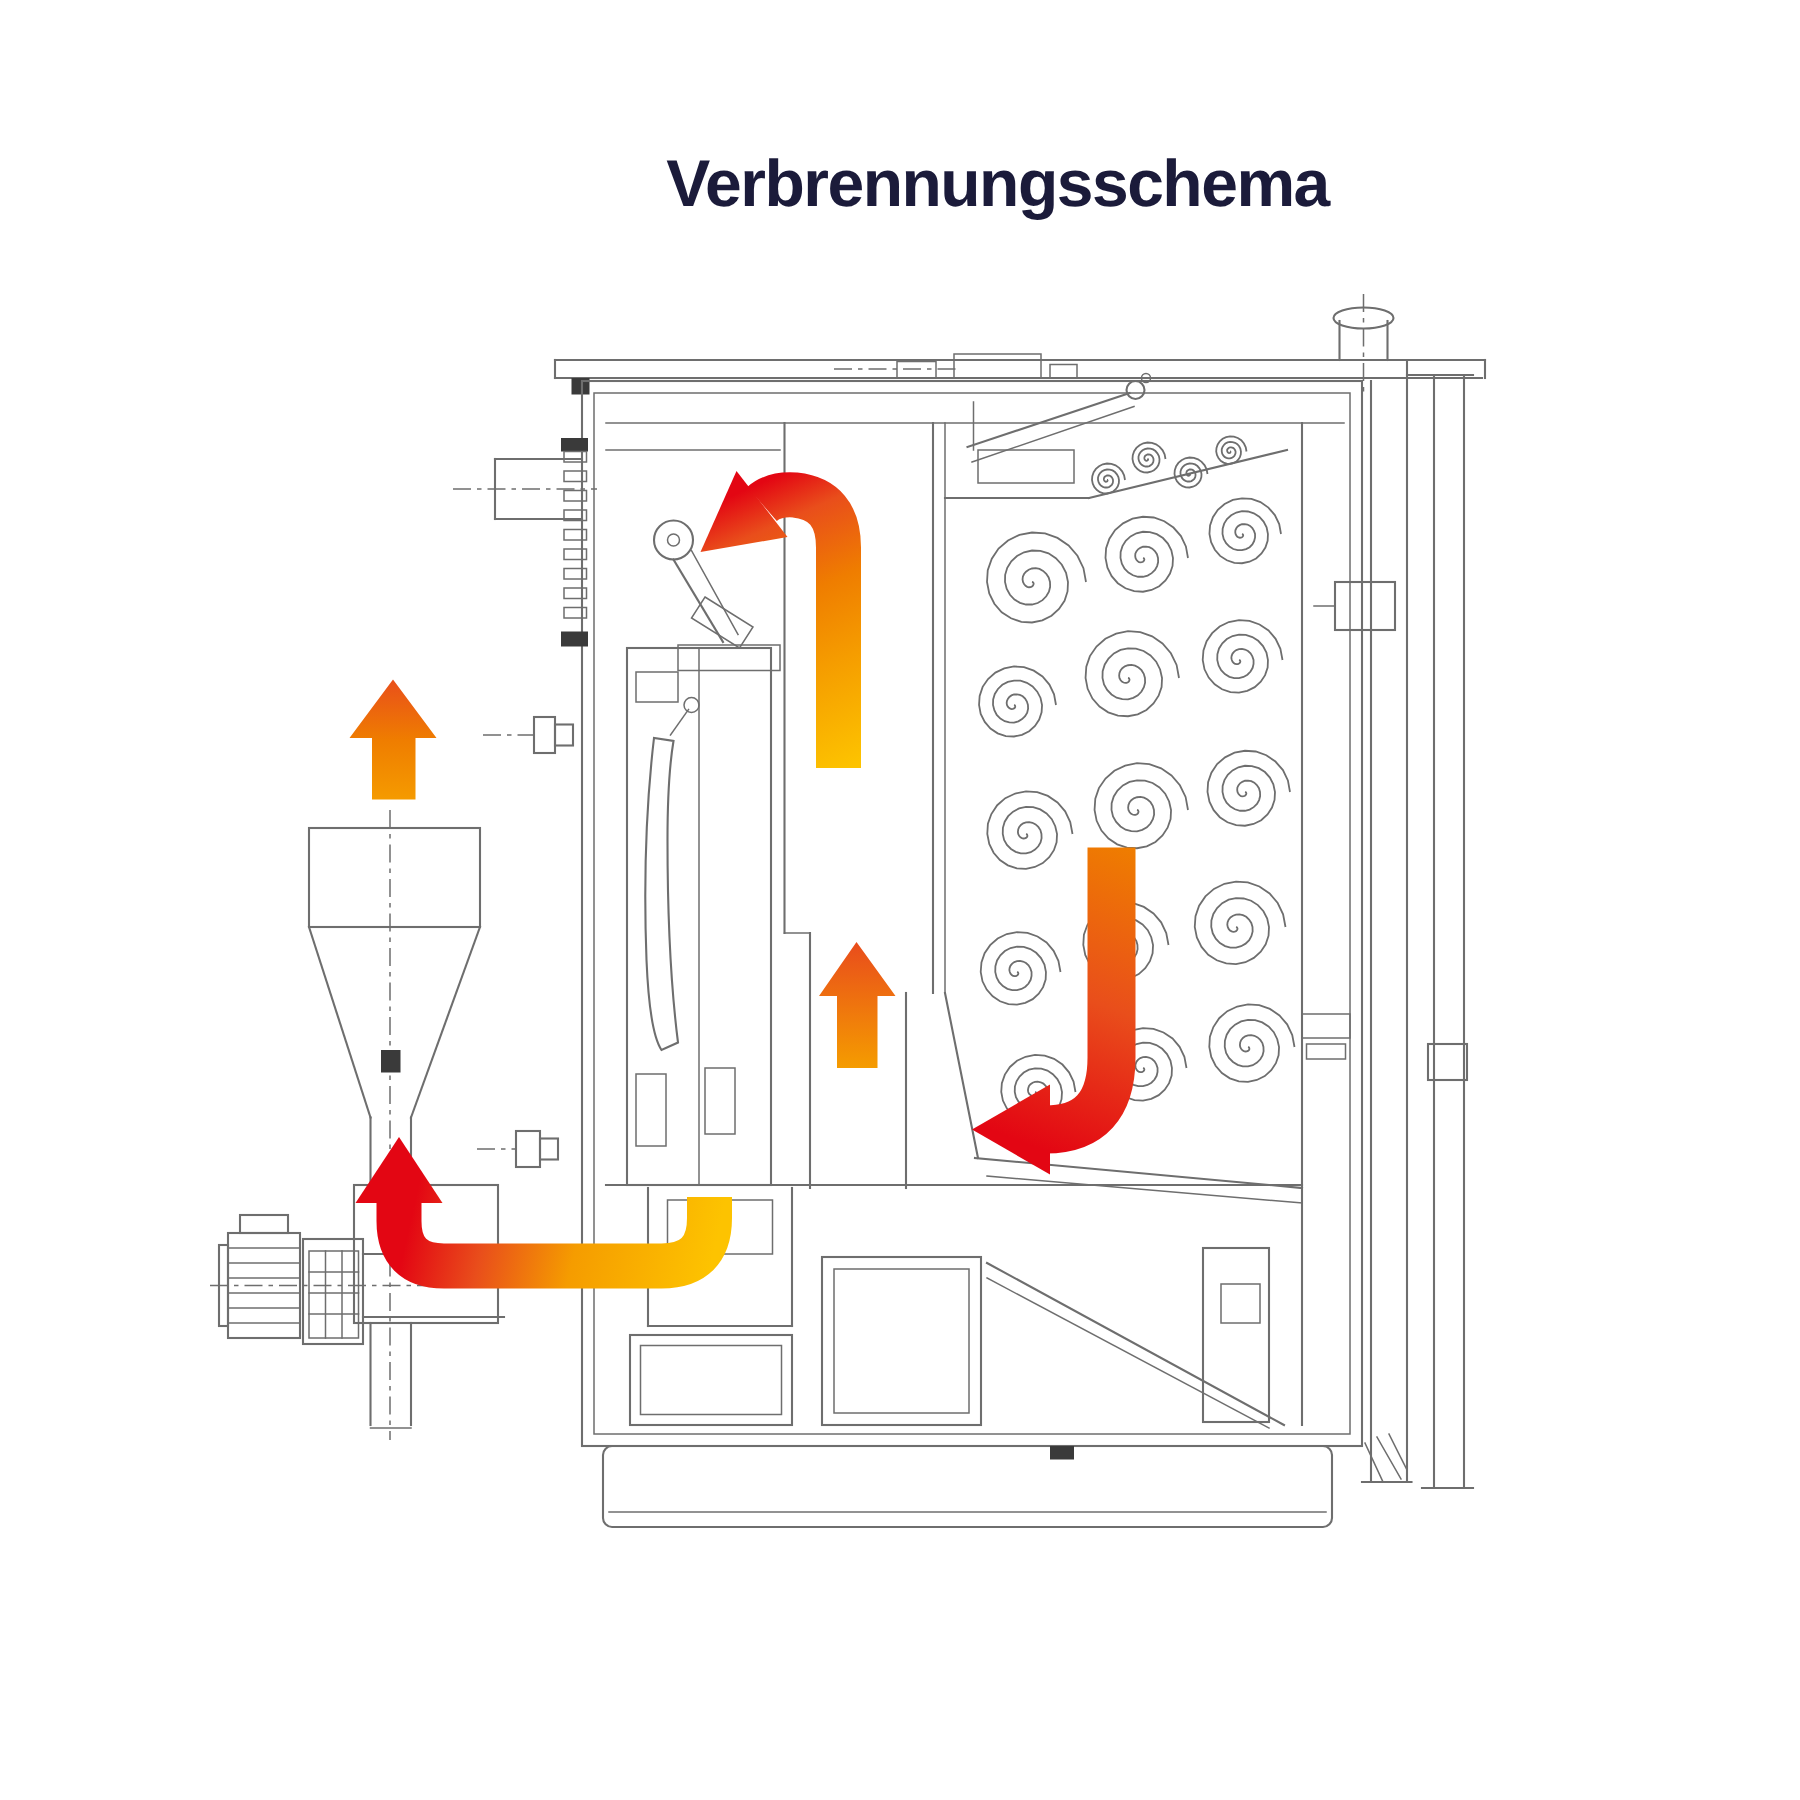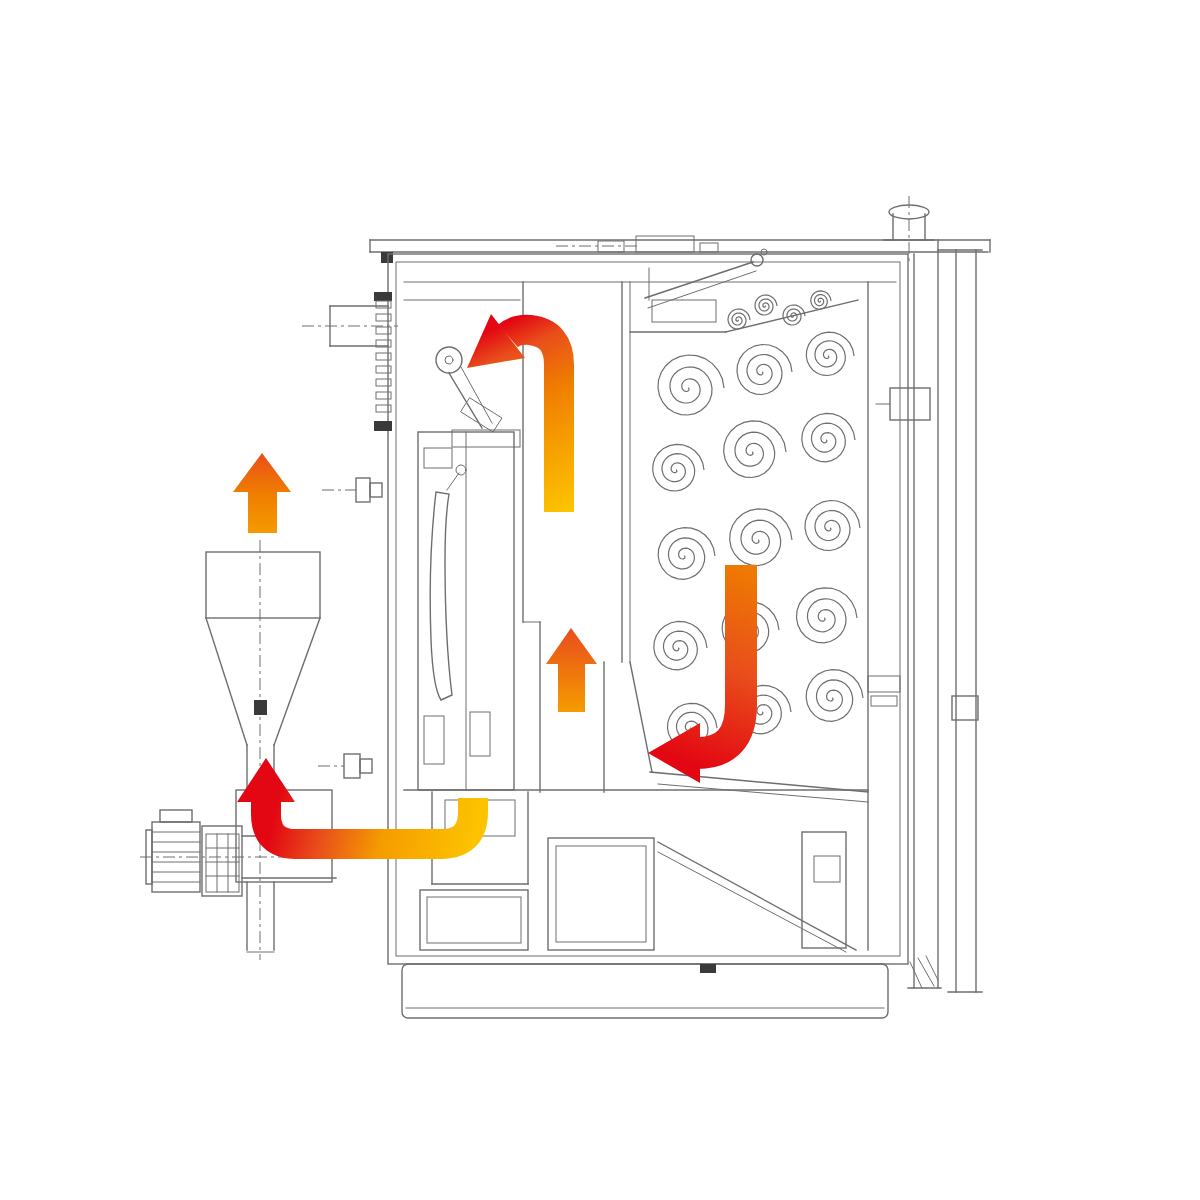--- a/index.html
+++ b/index.html
@@ -19,20 +19,21 @@
   .thin{stroke-width:1;}
   .f{fill:var(--dark);stroke:none;}
   .dash{stroke:var(--line);fill:none;stroke-width:1;stroke-dasharray:12 4 3 4;}
   .coil{stroke:var(--line);fill:none;stroke-width:1.2;}
   .shaft{fill:none;}
 </style>
 </head>
 <body>
 
 <div class="page">
+  <h1 class="title">Verbrennungsschema</h1>
 
   <svg width="1200" height="1200" viewBox="0 0 1200 1200">
     <defs>
       <linearGradient id="gA" gradientUnits="userSpaceOnUse" x1="262" y1="535" x2="262" y2="452">
         <stop offset="0" stop-color="#F59C00"></stop>
         <stop offset="0.5" stop-color="#EF7D00"></stop>
         <stop offset="1" stop-color="#E94E1B"></stop>
       </linearGradient>
       <linearGradient id="gB" gradientUnits="userSpaceOnUse" x1="559" y1="515" x2="478" y2="335">
         <stop offset="0" stop-color="#FDC300"></stop>

